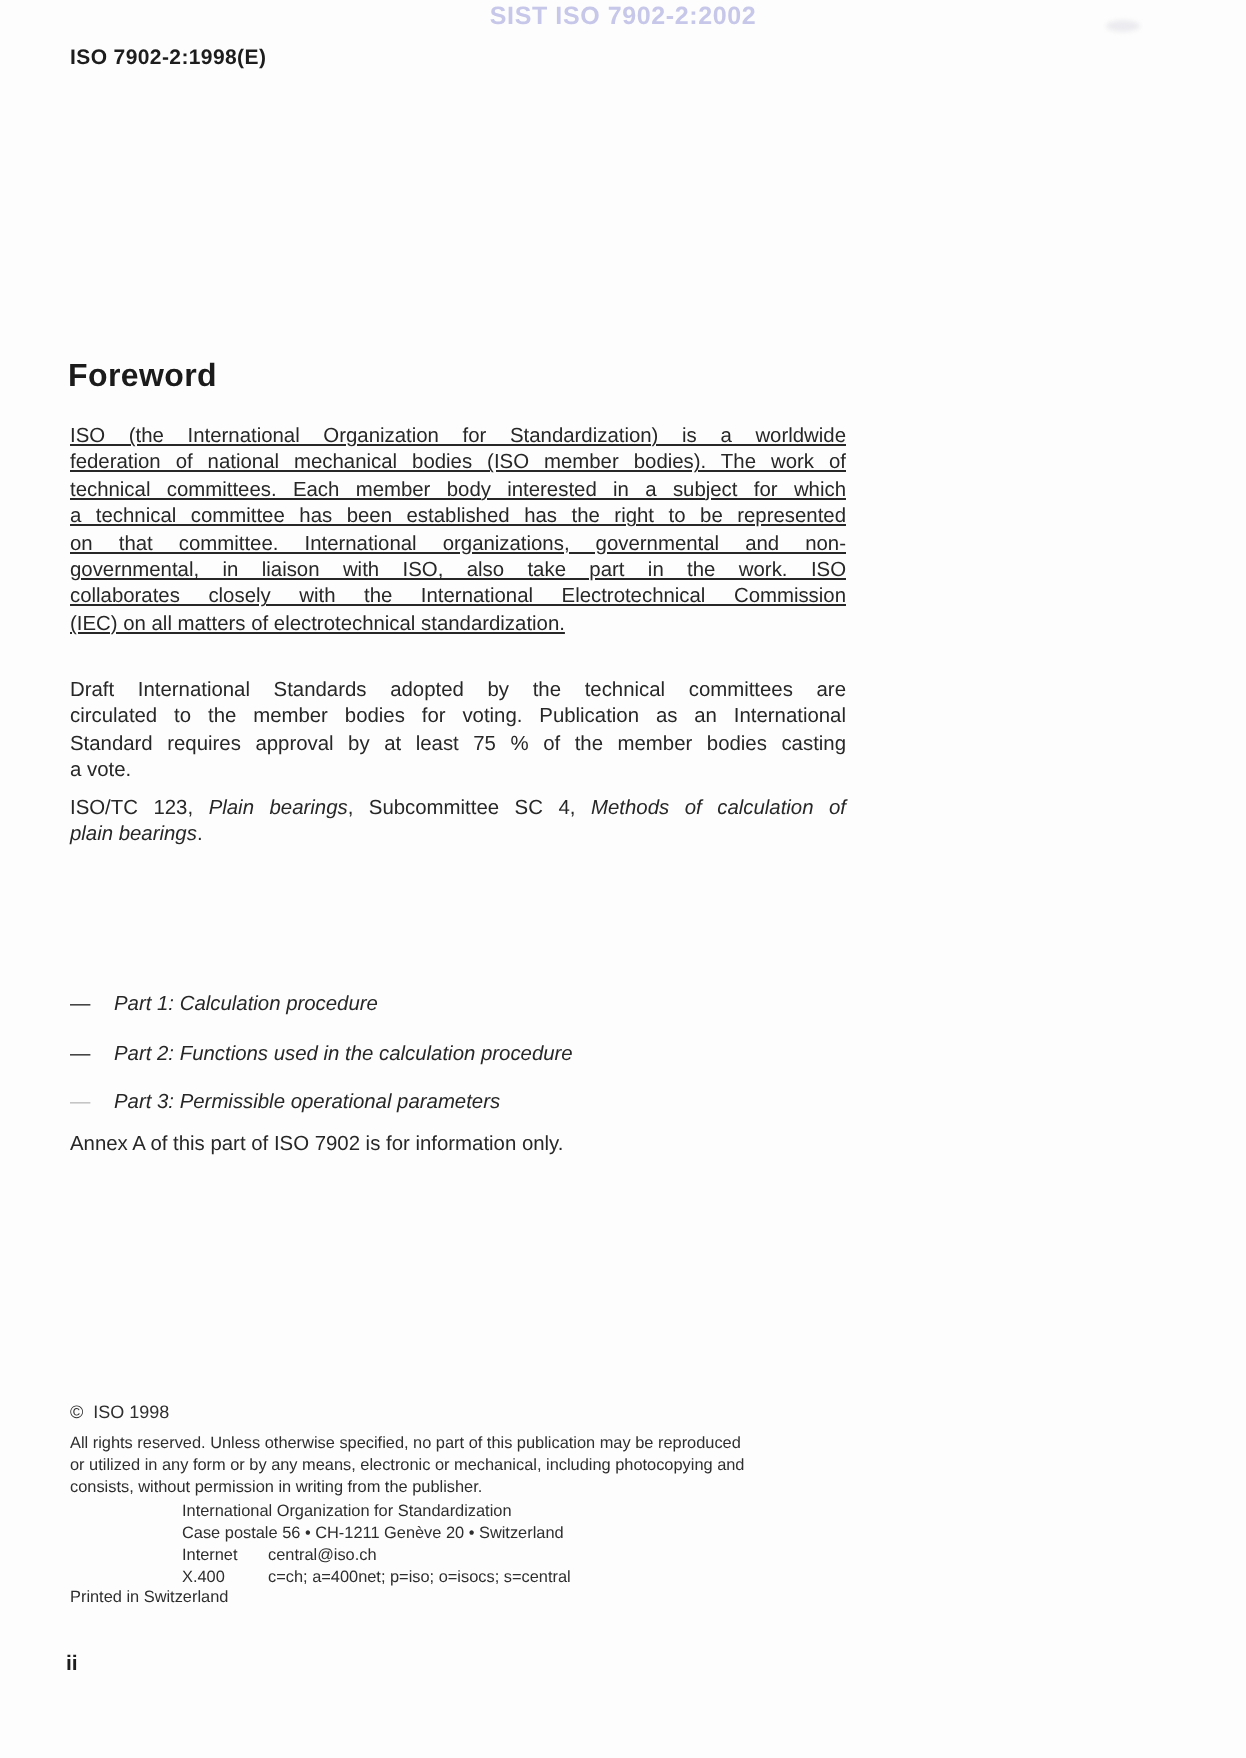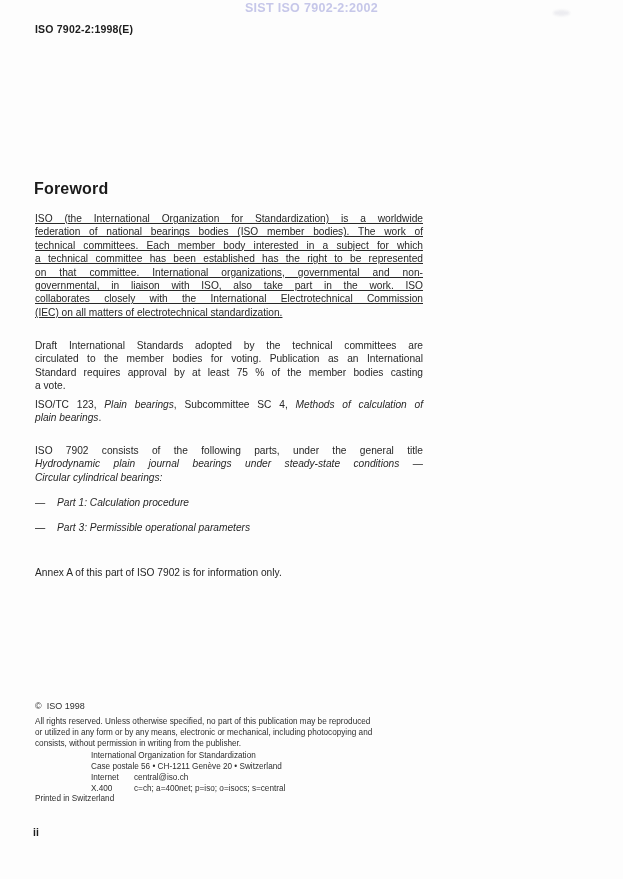--- a/index.html
+++ b/index.html
@@ -122,47 +122,42 @@
 
   <div class="watermark" style="color: rgb(198, 199, 233);">SIST ISO 7902-2:2002</div>
   <div class="smudge"></div>
 
   <div class="docref">ISO 7902-2:1998(E)</div>
 
   <h1 class="foreword">Foreword</h1>
 
   <div class="col" id="p1">
       <div class="jline"><span>ISO (the International Organization for Standardization) is a worldwide</span></div>
-      <div class="jline"><span>federation of national bearings bodies (ISO member bodies). The work of</span></div>
+      <div class="jline"><span>federation of national mechanical bodies (ISO member bodies). The work of</span></div>
       <div class="jline"><span>technical committees. Each member body interested in a subject for which</span></div>
       <div class="jline"><span>a technical committee has been established has the right to be represented</span></div>
       <div class="jline"><span>on that committee. International organizations, governmental and non-</span></div>
       <div class="jline"><span>governmental, in liaison with ISO, also take part in the work. ISO</span></div>
       <div class="jline"><span>collaborates closely with the International Electrotechnical Commission</span></div>
       <div class="jline last"><span>(IEC) on all matters of electrotechnical standardization.</span></div>
     </div>
   <div class="col" id="p2">
       <div class="jline"><span>Draft International Standards adopted by the technical committees are</span></div>
       <div class="jline"><span>circulated to the member bodies for voting. Publication as an International</span></div>
       <div class="jline"><span>Standard requires approval by at least 75 % of the member bodies casting</span></div>
       <div class="jline last"><span>a vote.</span></div>
     </div>
   <div class="col" id="p3">
       <div class="jline"><span>ISO/TC 123, </span><span class="it">Plain bearings</span><span>, Subcommittee SC 4, </span><span class="it">Methods of calculation of</span></div>
       <div class="jline last"><span class="it">plain bearings</span><span>.</span></div>
     </div>
-  <div class="col" id="p4">
-      <div class="jline"><span>ISO 7902 consists of the following parts, under the general title</span></div>
-      <div class="jline"><span class="it">Hydrodynamic plain journal bearings under steady-state conditions —</span></div>
-      <div class="jline last"><span class="it">Circular cylindrical bearings:</span></div>
-    </div>
 
   <div class="col" id="parts-list">
       <div class="part-item"><span class="part-dash">—</span><span>Part 1: Calculation procedure</span></div>
-      <div class="part-item"><span class="part-dash">—</span></div>
+      <div class="part-item"><span class="part-dash">—</span><span>Part 2: Functions used in the calculation procedure</span></div>
       <div class="part-item"><span class="part-dash faint">—</span><span>Part 3: Permissible operational parameters</span></div>
     </div>
 
   <div class="col" id="annex">
       <div class="jline last"><span>Annex A of this part of ISO 7902 is for information only.</span></div>
     </div>
 
   <div class="copyright-line">©  ISO 1998</div>
 
   <div class="notice" id="notice">

